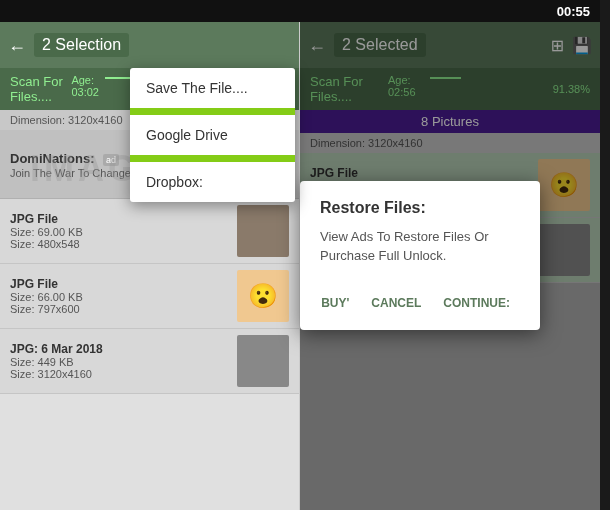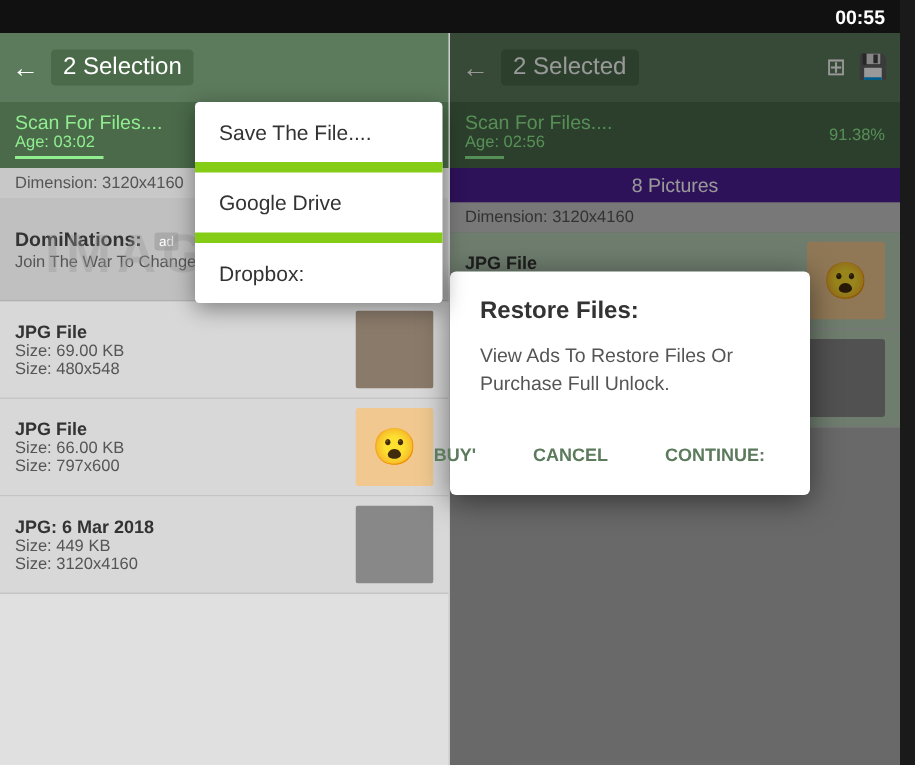--- a/index.html
+++ b/index.html
@@ -317,37 +317,37 @@
     .dialog-body {
       font-size: 13px;
       color: #555;
       line-height: 1.5;
       margin-bottom: 24px;
     }
 
     .dialog-buttons {
       display: flex;
       justify-content: flex-end;
-      gap: 18px;
+      gap: 2px;
     }
 
     .dialog-btn {
       padding: 6px 10px;
       font-size: 12px;
       font-weight: bold;
       border: none;
       background: none;
       cursor: pointer;
       color: #5c7a5c;
       text-transform: uppercase;
     }
 
     .scan-bar-left {
       display: flex;
-      flex-direction: column;
+      flex-direction: row;
     }
 
     .progress-line {
       height: 2px;
       background: #90ee90;
       width: 60%;
       margin-top: 3px;
     }
 
     .right-scan-progress-bar {

